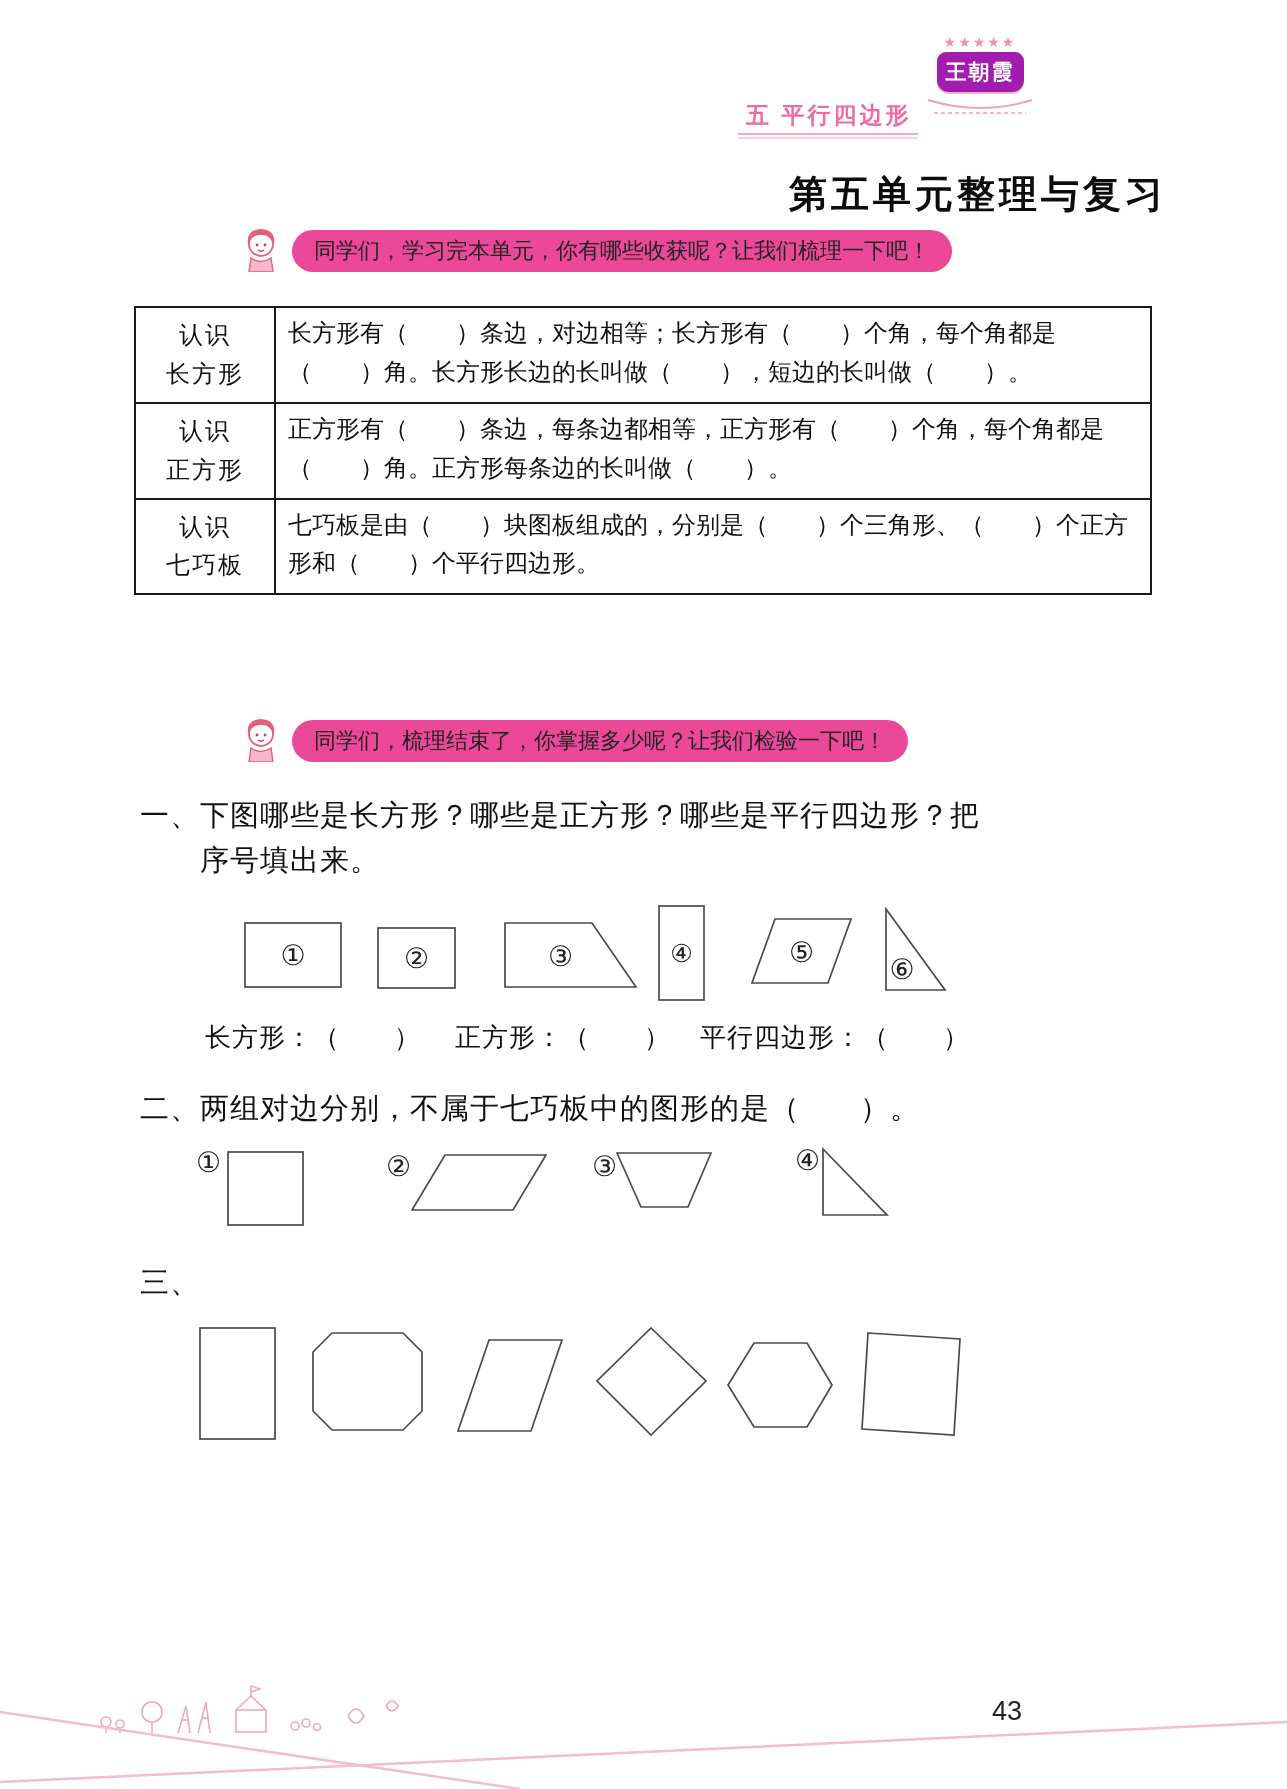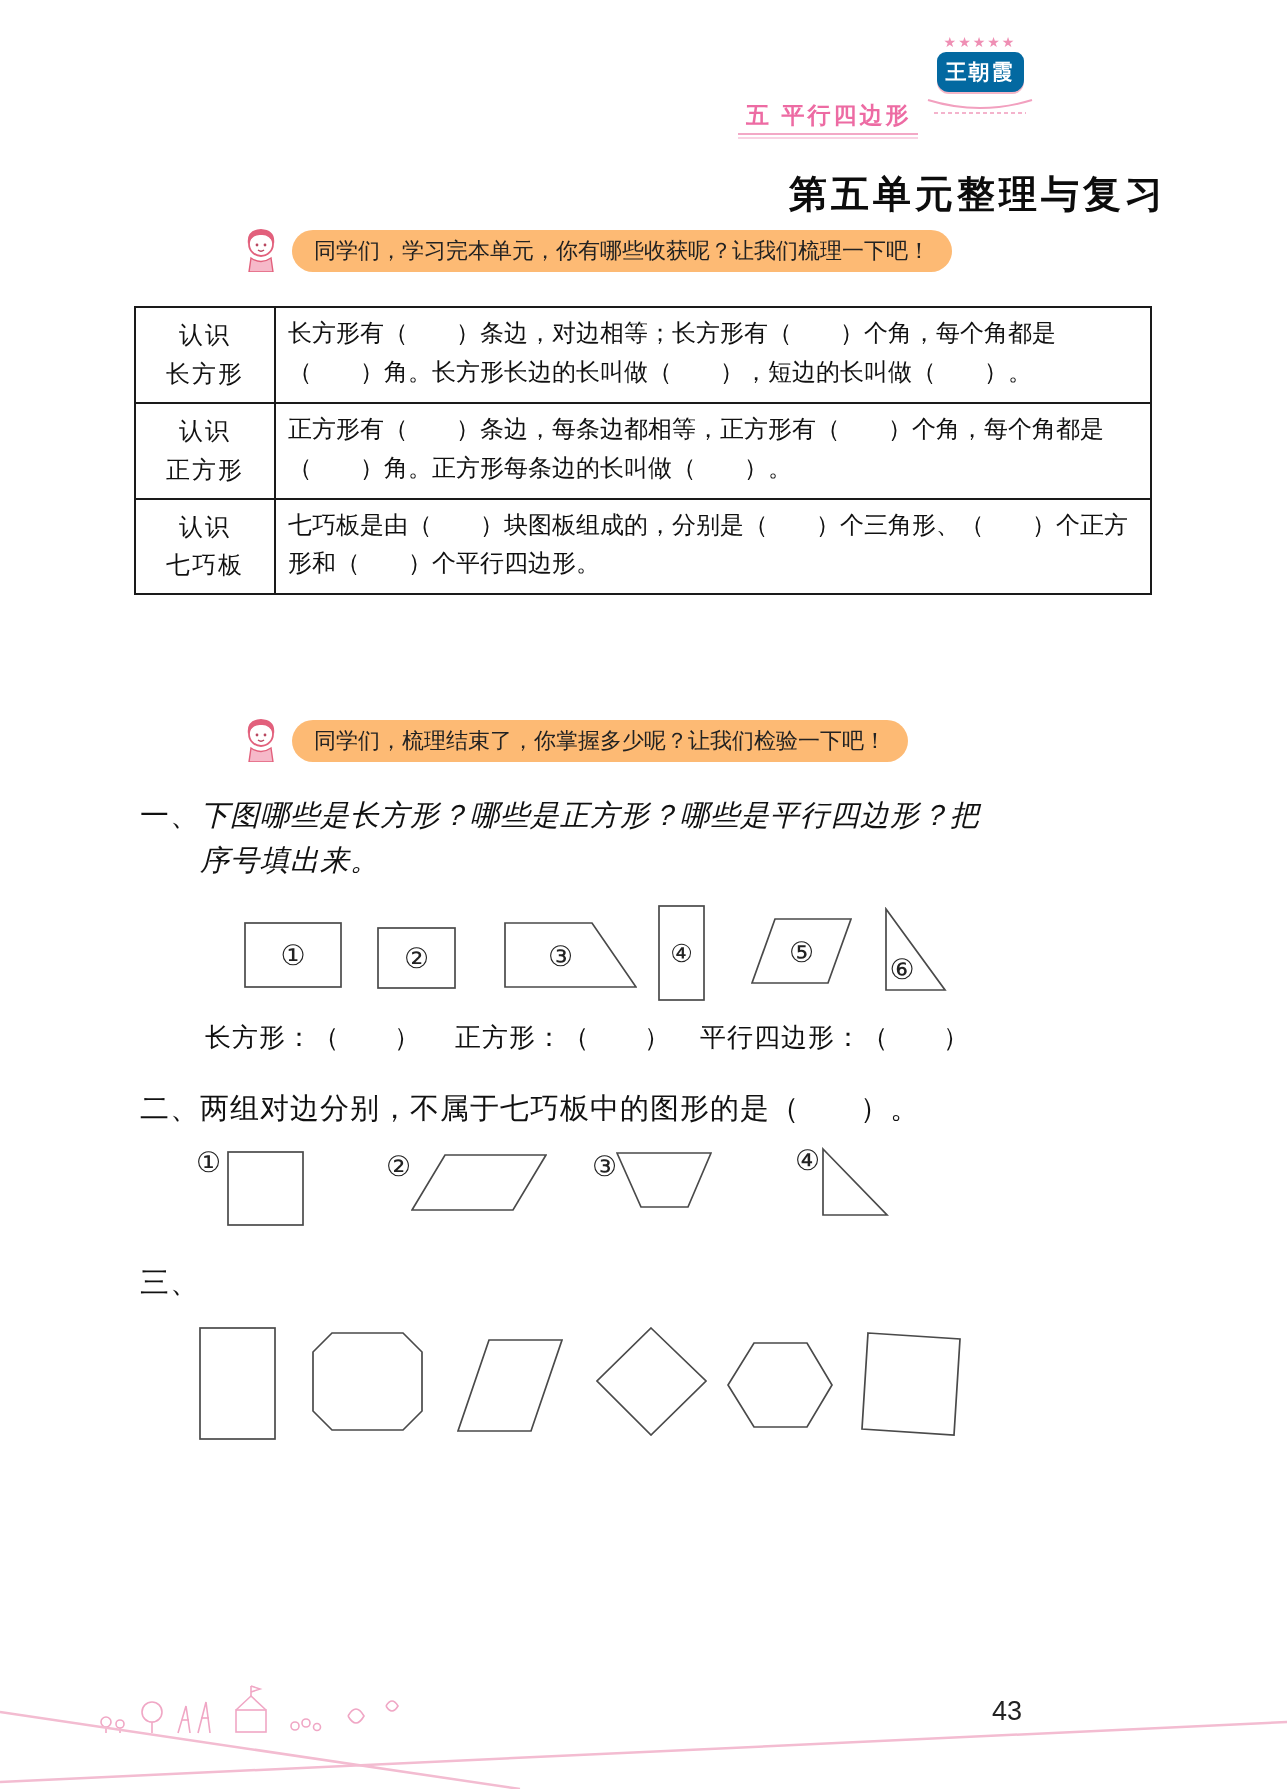--- a/index.html
+++ b/index.html
@@ -14,39 +14,39 @@
     position: absolute; left: 746px; top: 100px;
     color: #ed6ba3; font-size: 23px; font-weight: bold; letter-spacing: 3px;
   }
   .chapter-rule {
     position: absolute; left: 738px; top: 133px; width: 180px; height: 2px;
     background: #f3a8c6; box-shadow: 0 4px 0 #f9d3e3;
   }
   .logo { position: absolute; left: 920px; top: 34px; width: 120px; text-align: center; }
   .logo-stars { color: #ef8fb4; font-size: 14px; letter-spacing: 2px; line-height: 16px; }
   .logo-badge {
-    display: inline-block; margin-top: 2px; background: #0369a1; color: #fff;
+    display: inline-block; margin-top: 2px; background: #a21caf; color: #fff;
     font-size: 21px; font-weight: bold; letter-spacing: 2px;
     padding: 6px 9px; border-radius: 9px 9px 12px 12px;
     box-shadow: 0 2px 0 #f4b6c6;
   }
   .logo-flourish { display: block; margin: 2px auto 0; }
 
   .main-title {
     position: absolute; left: 0; top: 158px; width: 1156px; margin: 11px;
     text-align: right; font-size: 38px; font-weight: bold; letter-spacing: 4px; color: #0c0c0c;
   }
 
   
   .mascot { position: absolute; width: 50px; height: 50px; }
   .mascot-1 { left: 236px; top: 222px; }
   .mascot-2 { left: 236px; top: 712px; }
   .bubble {
     position: absolute; left: 292px; height: 42px; display: flex; align-items: center;
-    background: #fdba74; border-radius: 22px; padding: 0 22px;
+    background: #ec4899; border-radius: 22px; padding: 0 22px;
     font-size: 22px; color: #222;
     font-family: "Liberation Serif", "DejaVu Serif", serif;
   }
   .bubble-1 { top: 230px; }
   .bubble-2 { top: 720px; }
 
   
   .review-table {
     position: absolute; left: 134px; top: 306px; width: 1018px;
     border-collapse: collapse;
@@ -63,21 +63,21 @@
   
   .question {
     position: absolute; left: 140px; display: flex; align-items: flex-start;
     font-size: 29px; font-weight: 500; letter-spacing: 1px; color: #111;
     line-height: 1.55;
   }
   .q1 { top: 793px; }
   .q2 { top: 1086px; }
   .q3 { top: 1260px; }
   .qnum { white-space: nowrap; }
-  .q1 .qtext { width: 792px; font-style: italic; }
+  .q1 .qtext { width: 792px; }
 
   .answer-item {
     position: absolute; top: 1020px; font-size: 26px; letter-spacing: 1px;
     font-family: "Liberation Serif", "DejaVu Serif", serif; color: #111;
   }
 
   
   .shape { position: absolute; }
   .shape svg { display: block; width: 100%; height: 100%; }
   .shape polygon, .shape rect { fill: #ffffff; stroke: #4a4a4a; stroke-width: 1.7; }

